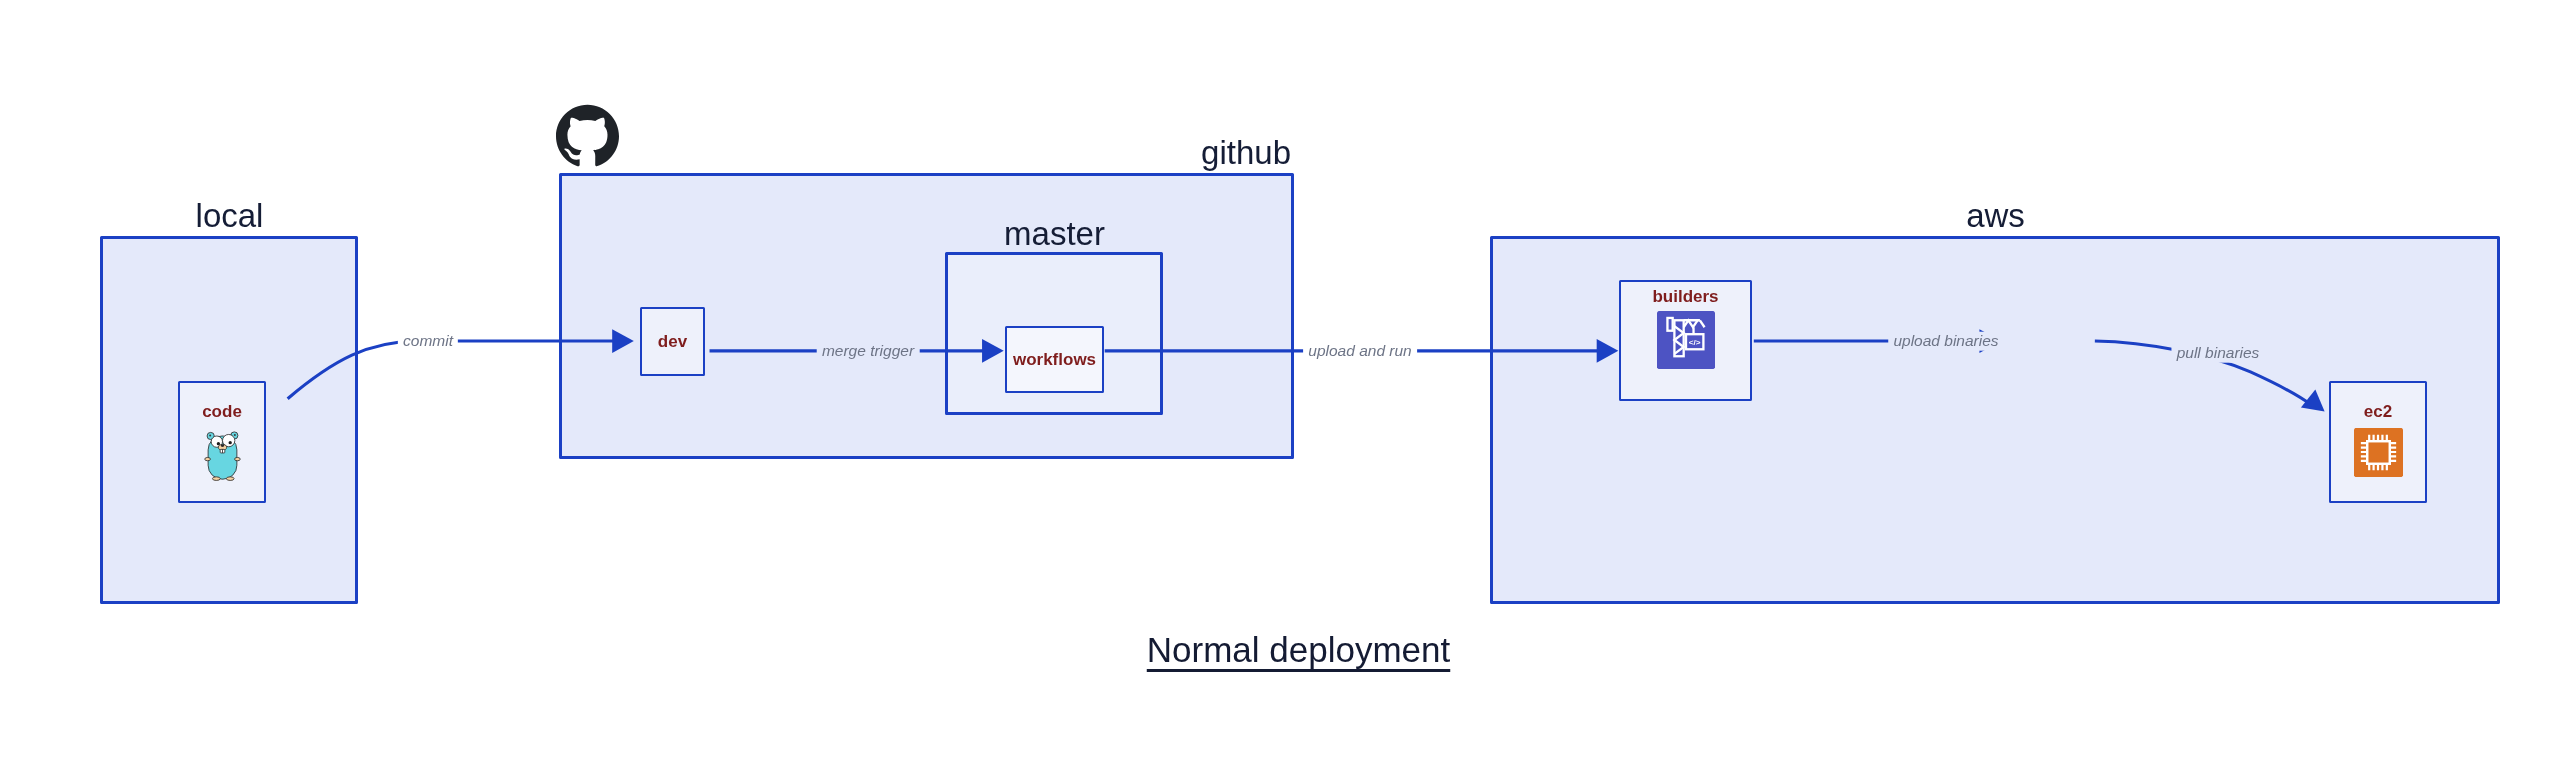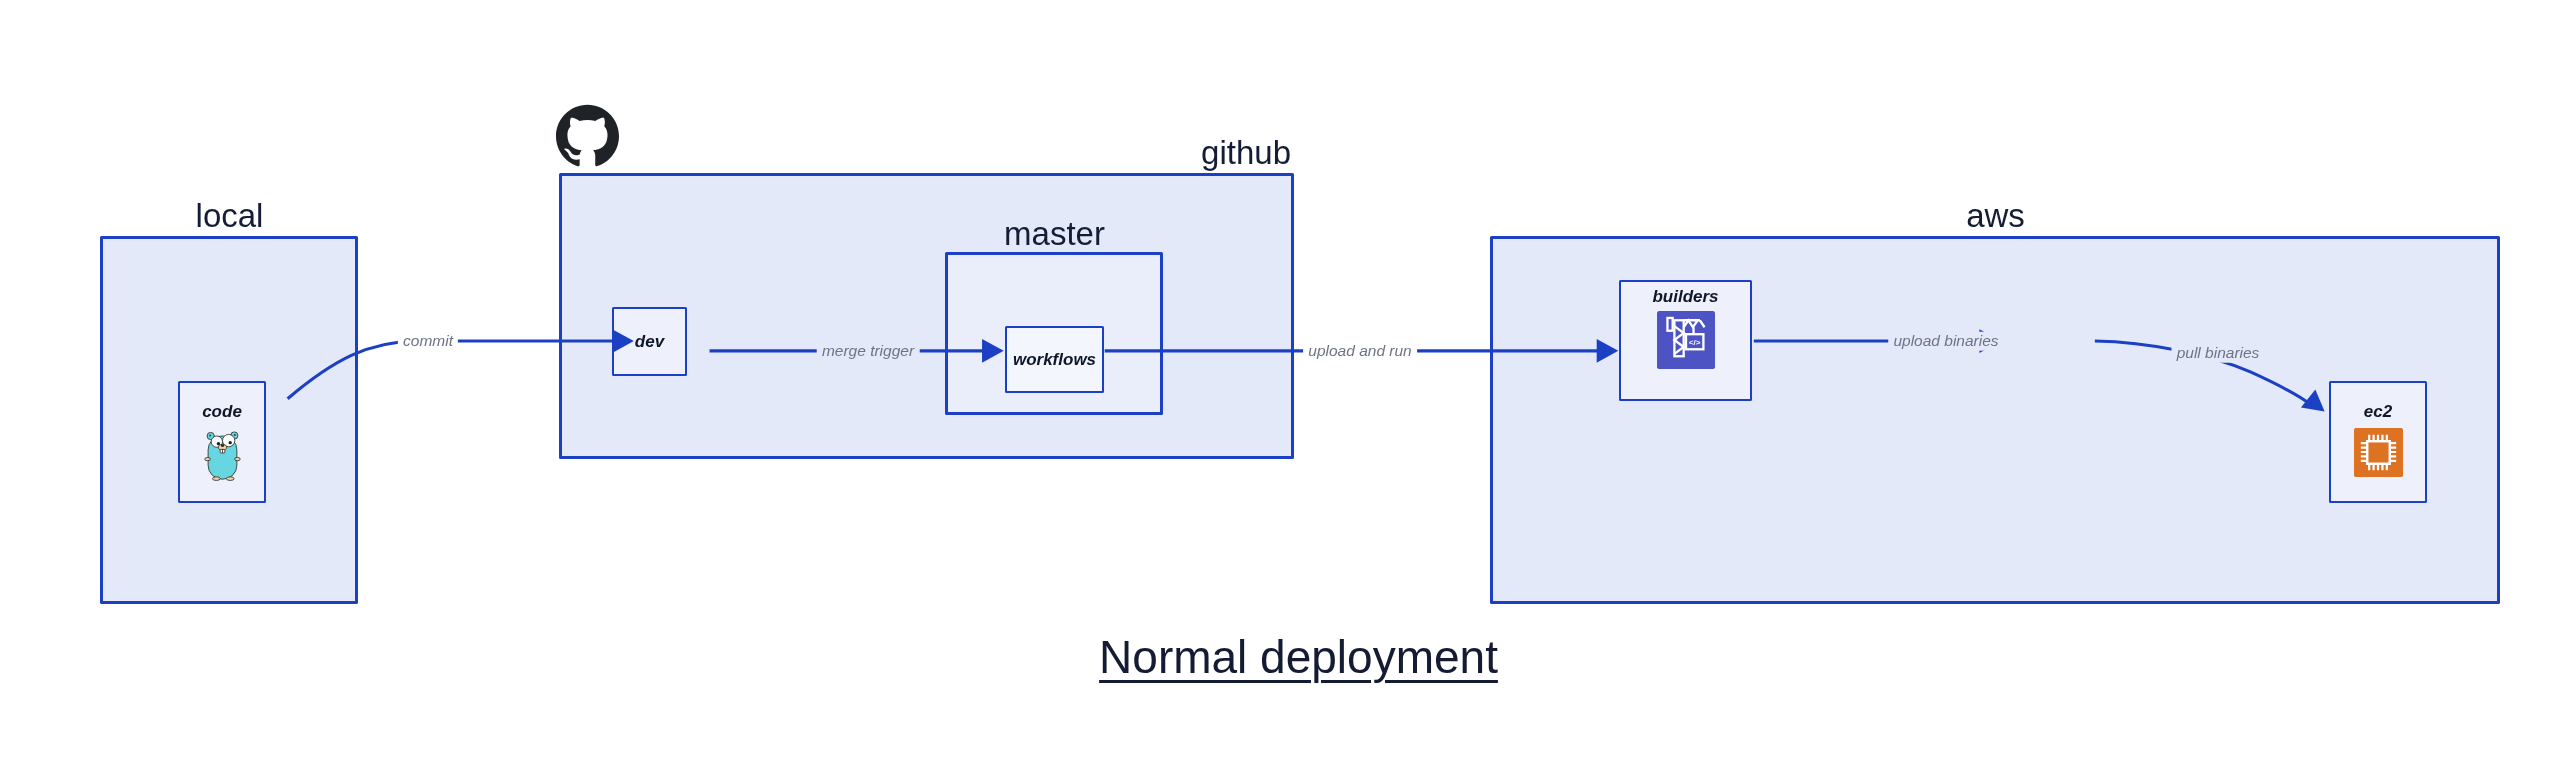--- a/index.html
+++ b/index.html
@@ -7,35 +7,35 @@
        font-family:"Liberation Sans", sans-serif;}
   .canvas{position:relative;width:2604px;height:781px;background:#ffffff;}
 
   .box{position:absolute;box-sizing:border-box;border-radius:1.5px;}
   .outer{border:3.1px solid #1b40c4;background:#e4e9fa;}
   .mid{border:3.1px solid #1b40c4;background:#eaeefb;}
   .inner{border:2.6px solid #1b40c4;background:#eef1fb;}
   .lightest{background:#f4f6fd;}
 
   .glabel{position:absolute;font-size:33px;color:#151d36;line-height:1.1;white-space:nowrap;}
-  .nlabel{font-size:17px;font-weight:bold;color:#0f172a;white-space:nowrap;text-align:center;font-style:italic;}
+  .nlabel{font-size:17px;font-weight:bold;color:#7f1d1d;white-space:nowrap;text-align:center;}
   .col{display:flex;flex-direction:column;align-items:center;}
   .center{display:flex;align-items:center;justify-content:center;}
 
   .edge-label{position:absolute;transform:translate(-50%,-50%);
       font-size:15.5px;font-style:italic;color:#6d7486;
       padding:0 5.2px;white-space:nowrap;line-height:1.2;}
   .bg-white{background:#ffffff;}
   .bg-fill{background:#e4e9fa;}
 
   .connectors{position:absolute;left:0;top:0;pointer-events:none;}
   .connectors path{stroke:#1b40c4;stroke-width:6;fill:none;}
   .connectors polygon{fill:#1b40c4;stroke:none;}
 
-  .title{position:absolute;font-size:46px;color:#141b33;text-align:center;
+  .title{position:absolute;font-size:35px;color:#141b33;text-align:center;
       text-decoration:underline;text-decoration-thickness:2.6px;text-underline-offset:7.2px;
       white-space:nowrap;}
   .iconbox{border-radius:1.5px;}
 </style>
 </head>
 <body>
 
 <div class="canvas">
 
   <div class="box outer" style="left:100px;top:236px;width:258px;height:368px"></div>
@@ -72,21 +72,21 @@
         <circle cx="28" cy="28" r="3.2" fill="#1c1c1c" stroke="none"></circle>
         <circle cx="51" cy="26" r="3.2" fill="#1c1c1c" stroke="none"></circle>
         <ellipse cx="36" cy="35" rx="8" ry="5.5" fill="#f6d2a2"></ellipse>
         <ellipse cx="36" cy="32" rx="3.5" ry="2.2" fill="#2b2b2b" stroke="none"></ellipse>
         <rect x="31.5" y="39" width="9" height="7" rx="1.5" fill="#ffffff"></rect>
         <line x1="36" y1="39" x2="36" y2="46"></line>
       </g>
     </svg>
   </div>
 
-  <div class="box inner center" style="left:612px;top:307px;width:75px;height:69px">
+  <div class="box inner center" style="left:640px;top:307px;width:65px;height:69px">
     <div class="nlabel">dev</div>
   </div>
 
   <div class="box inner lightest center" style="left:1005px;top:326px;width:99px;height:67px">
     <div class="nlabel">workflows</div>
   </div>
 
   <div class="box inner col" style="left:1619px;top:280px;width:133px;height:121px;padding-top:5.2px">
     <div class="nlabel">builders</div>
     <svg width="58" height="58" viewBox="0 0 100 100" style="margin-top:4.1px" class="iconbox">

